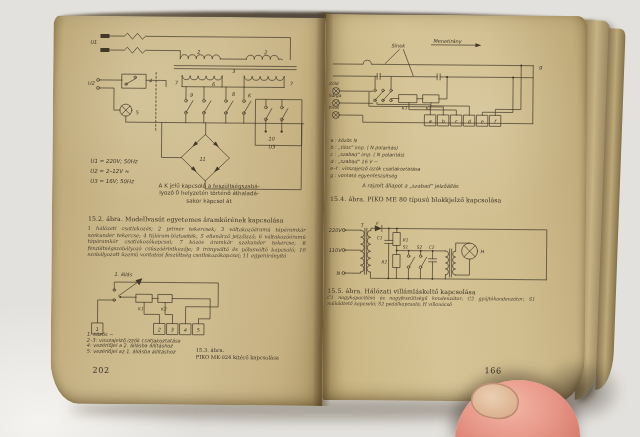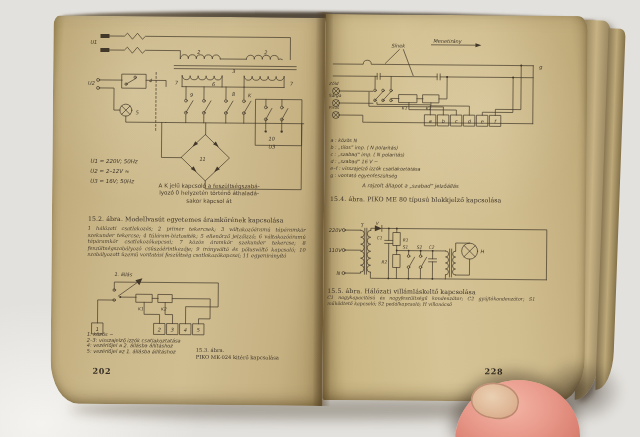--- a/index.html
+++ b/index.html
@@ -59,21 +59,21 @@
   .abs{position:absolute}
   .note{font-family:"DejaVu Sans",sans-serif;font-size:5.6px;line-height:1.3;text-align:center;color:#46392a}
   .ct{font-size:6.2px;letter-spacing:.1px;color:#3a3126}
   .cb{font-size:5.1px;line-height:1.3;text-align:justify;font-style:italic;color:#443a2c}
   .lg{font-style:italic;font-family:"DejaVu Sans",sans-serif;color:#453b2c}
   .lg div{white-space:nowrap}
   .lg153{font-size:5px;line-height:1.1}
   .lg154{font-size:4.8px;line-height:1.46}
   .cap2{font-size:5.2px;line-height:1.25;color:#3a3126}
   .state-note{font-size:5.2px;font-style:italic;font-family:"DejaVu Sans",sans-serif;color:#453b2c}
-  .pagenum{font-size:8px;font-weight:bold;letter-spacing:.6px;color:#352d22}
+  .pagenum{font-size:8px;font-weight:normal;letter-spacing:.6px;color:#352d22}
 </style>
 </head>
 <body>
 
 <div class="scene">
   <div class="backdrop-light"></div>
   <div class="book-shadow"></div>
 
   <div class="book">
     <div class="top-edge-band"></div>
@@ -336,21 +336,21 @@
           <text class="s4" x="74" y="28">S1</text>
           <text class="s4" x="88" y="28">S2</text>
           <text class="s4" x="100" y="28">C2</text>
           <text class="s5" x="152" y="32">H</text>
         </g>
       </svg>
 
       <div class="abs ct" style="left:4px;top:273px;width:220px">15.5. ábra. Hálózati villámláskeltő kapcsolása</div>
       <div class="abs cb" style="left:4px;top:281px;width:208px;font-size:4.7px">C1 nagykapacitású és nagyfeszültségű kondenzátor; C2 gyújtókondenzátor; S1 működtető kapcsoló; S2 pedálkapcsoló; H villanócső</div>
 
-      <div class="abs pagenum" style="left:162px;top:351px">228</div>
+      <div class="abs pagenum" style="left:162px;top:351px">166</div>
     </div>
 
     <div class="spine"></div>
   </div>
 
   <div class="corner-shadow"></div>
   <div class="thumb">
     <div class="thumb-nail"></div>
   </div>
 </div>

